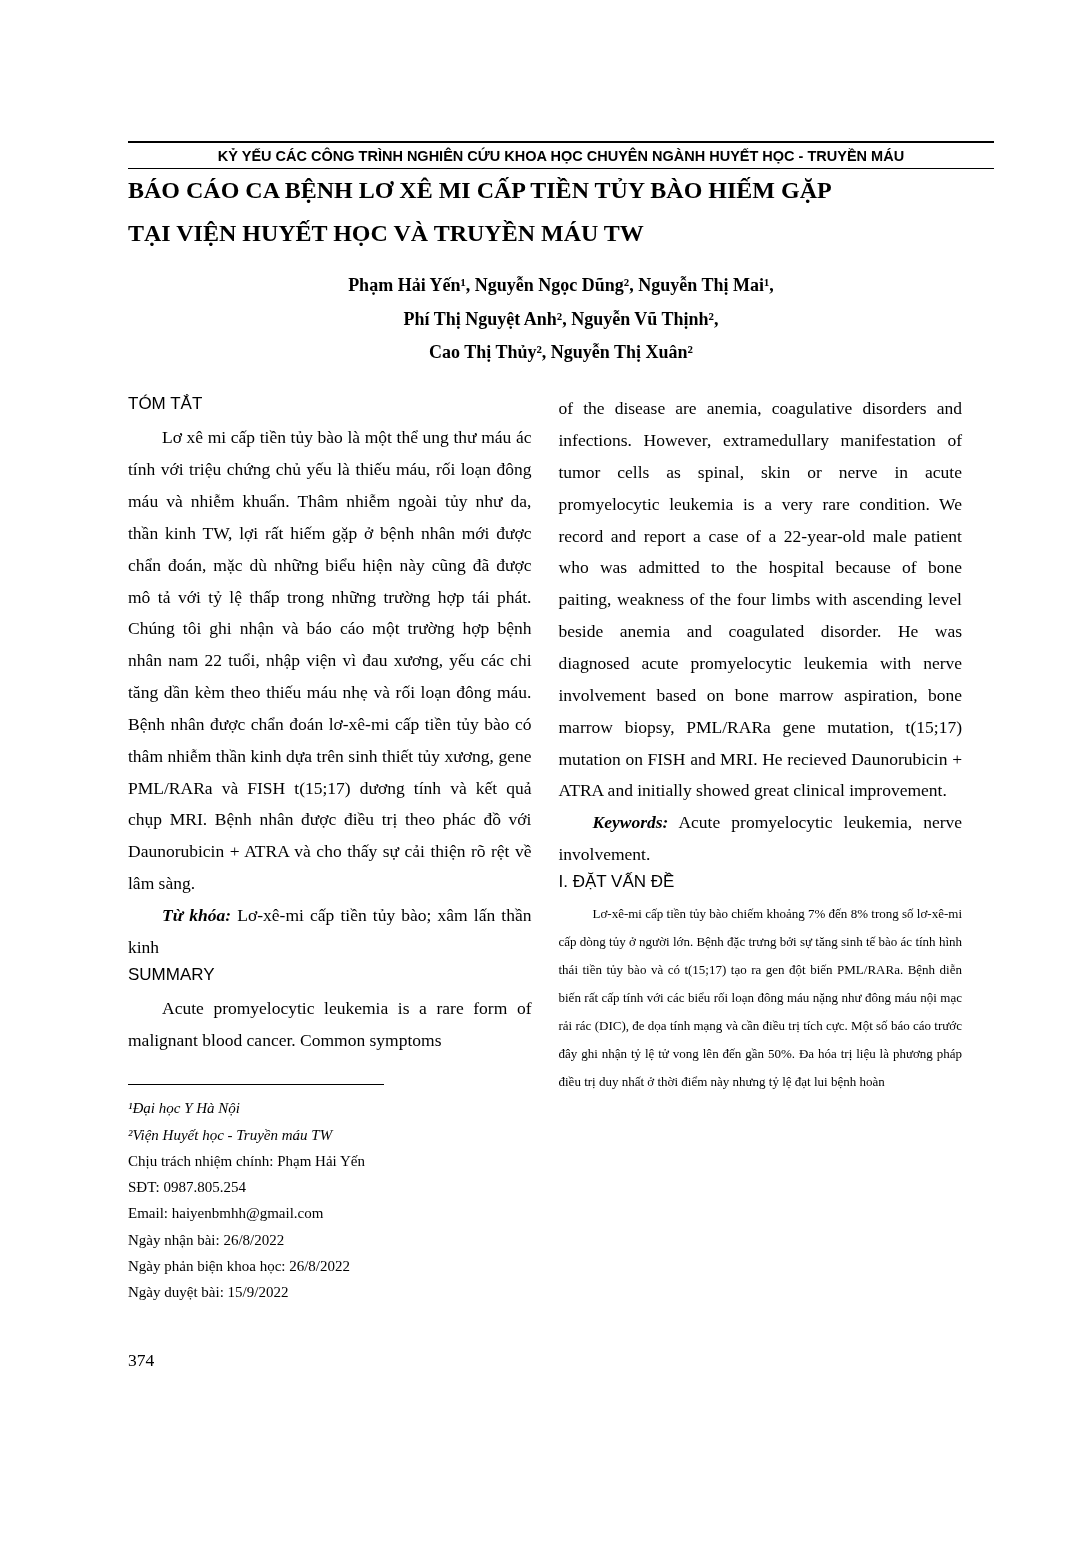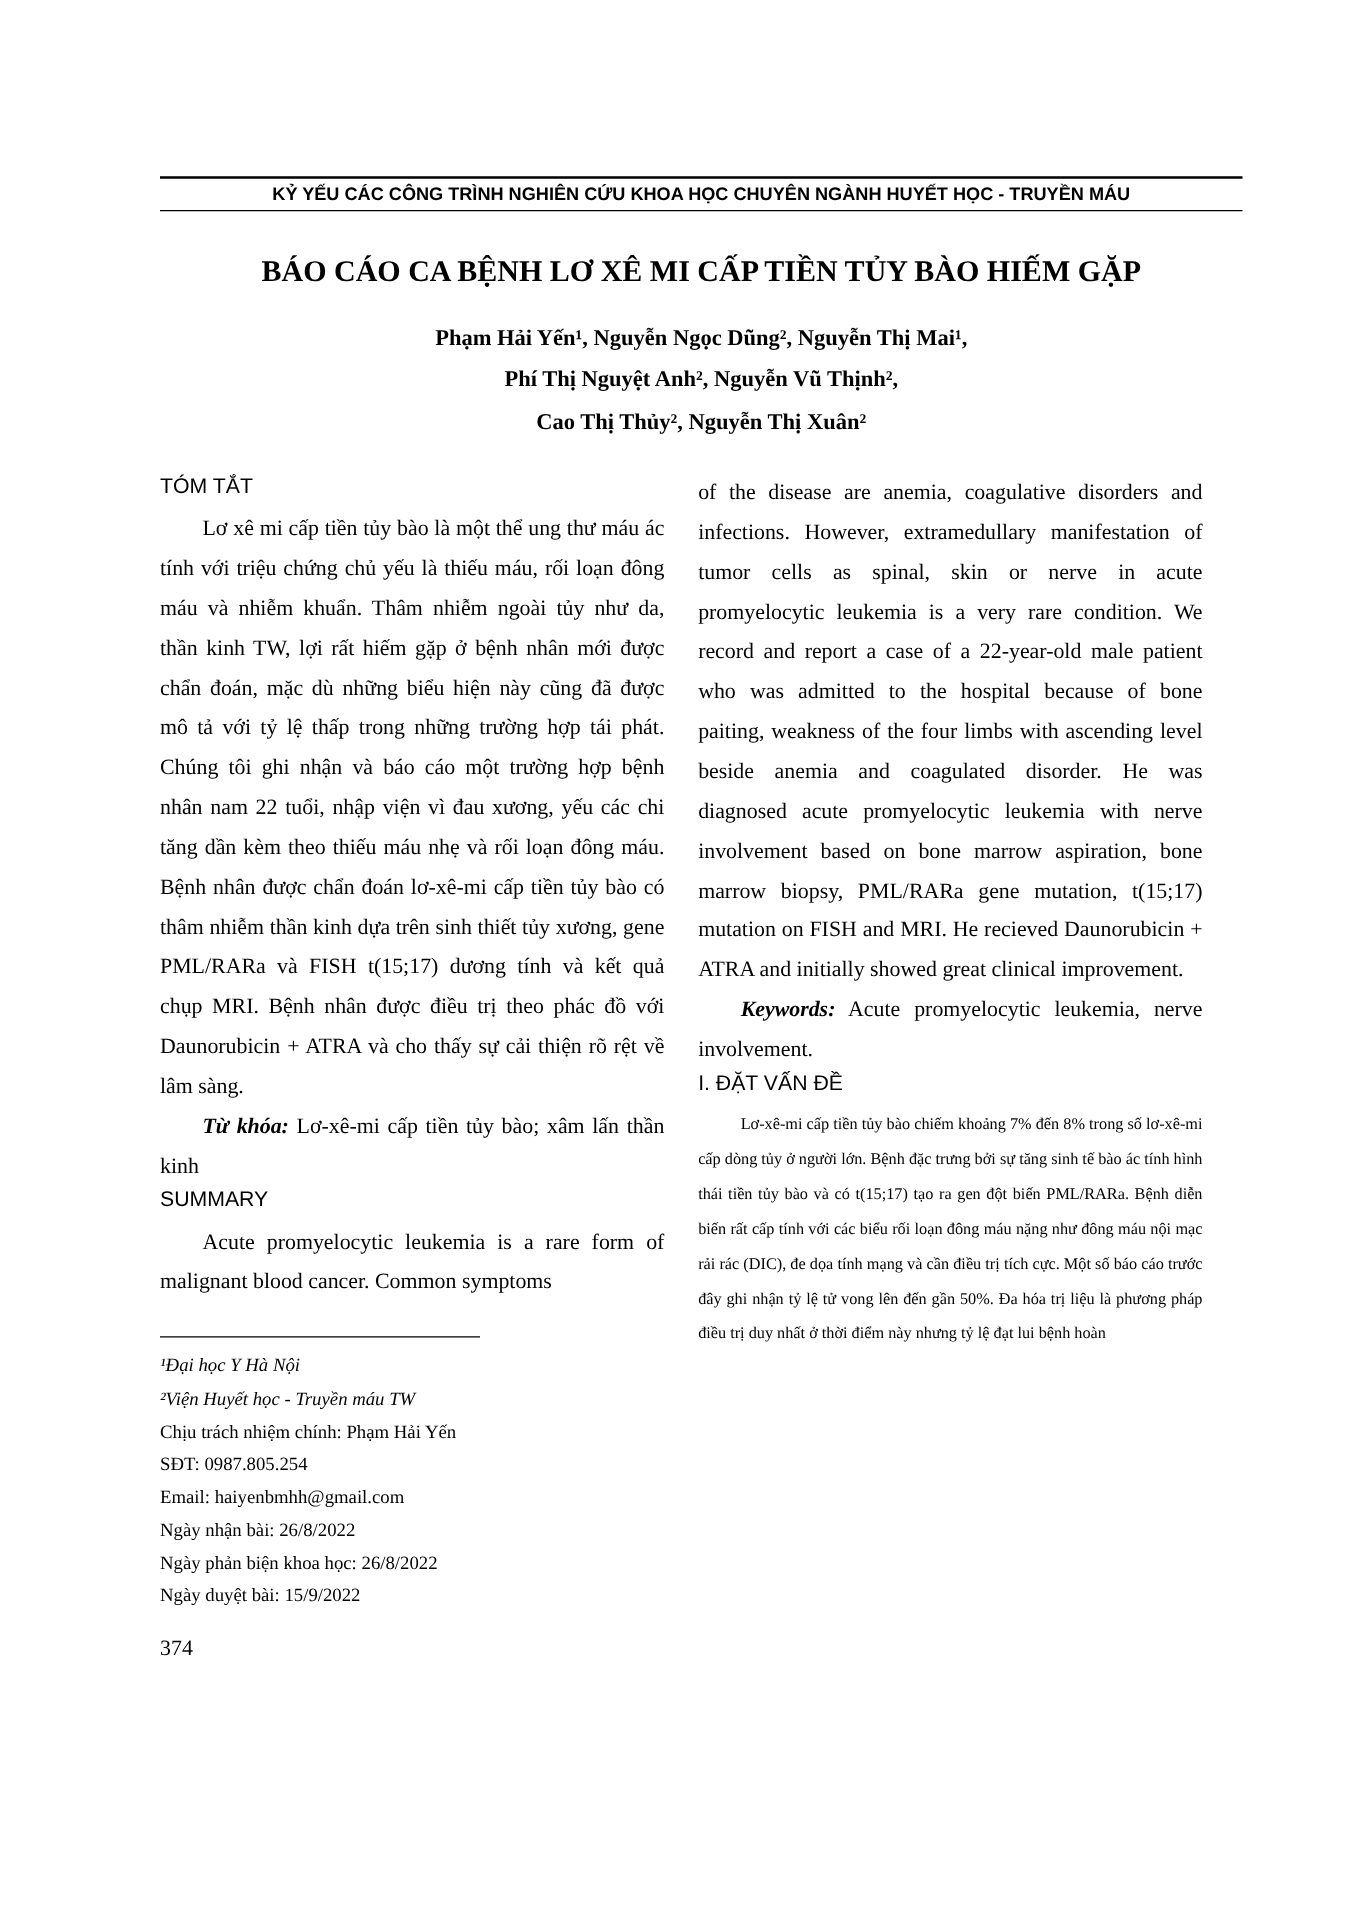--- a/index.html
+++ b/index.html
@@ -18,22 +18,21 @@
     border-top: 2px solid #000;
     border-bottom: 1.5px solid #000;
     padding: 5px 0 4px 0;
     text-align: center;
     font-family: "Liberation Sans", sans-serif;
     font-weight: bold;
     font-size: 14.5px;
   }
 
   .paper-title {
-    margin-top: 28px;
-    text-align: center;
+    text-align: left;
     font-weight: bold;
     font-size: 24px;
     line-height: 1.8;
   }
 
   .authors {
     margin-top: 14px;
     text-align: center;
     font-weight: bold;
     font-size: 18px;
@@ -80,33 +79,34 @@
     font-size: 15px;
     line-height: 1.75;
     text-align: left;
   }
   .footnotes .fn-line { display: block; }
   .footnotes .italic { font-style: italic; }
 
   .page-number {
     position: absolute;
     left: 128px;
-    top: 1308px;
+    top: 1350px;
     font-size: 17.5px;
   }
 </style>
 </head>
 <body>
 
 <div class="page">
 
   <div class="journal-header">KỶ YẾU CÁC CÔNG TRÌNH NGHIÊN CỨU KHOA HỌC CHUYÊN NGÀNH HUYẾT HỌC - TRUYỀN MÁU</div>
 
   <h1 class="paper-title">
     <span>BÁO CÁO CA BỆNH LƠ XÊ MI CẤP TIỀN TỦY BÀO HIẾM GẶP</span><br>
+    <span>TẠI VIỆN HUYẾT HỌC VÀ TRUYỀN MÁU TW</span>
   </h1>
 
   <div class="authors">
     <div>Phạm Hải Yến¹, Nguyễn Ngọc Dũng², Nguyễn Thị Mai¹,</div>
     <div>Phí Thị Nguyệt Anh², Nguyễn Vũ Thịnh²,</div>
     <div>Cao Thị Thủy², Nguyễn Thị Xuân²</div>
   </div>
 
   <div class="columns">
 

